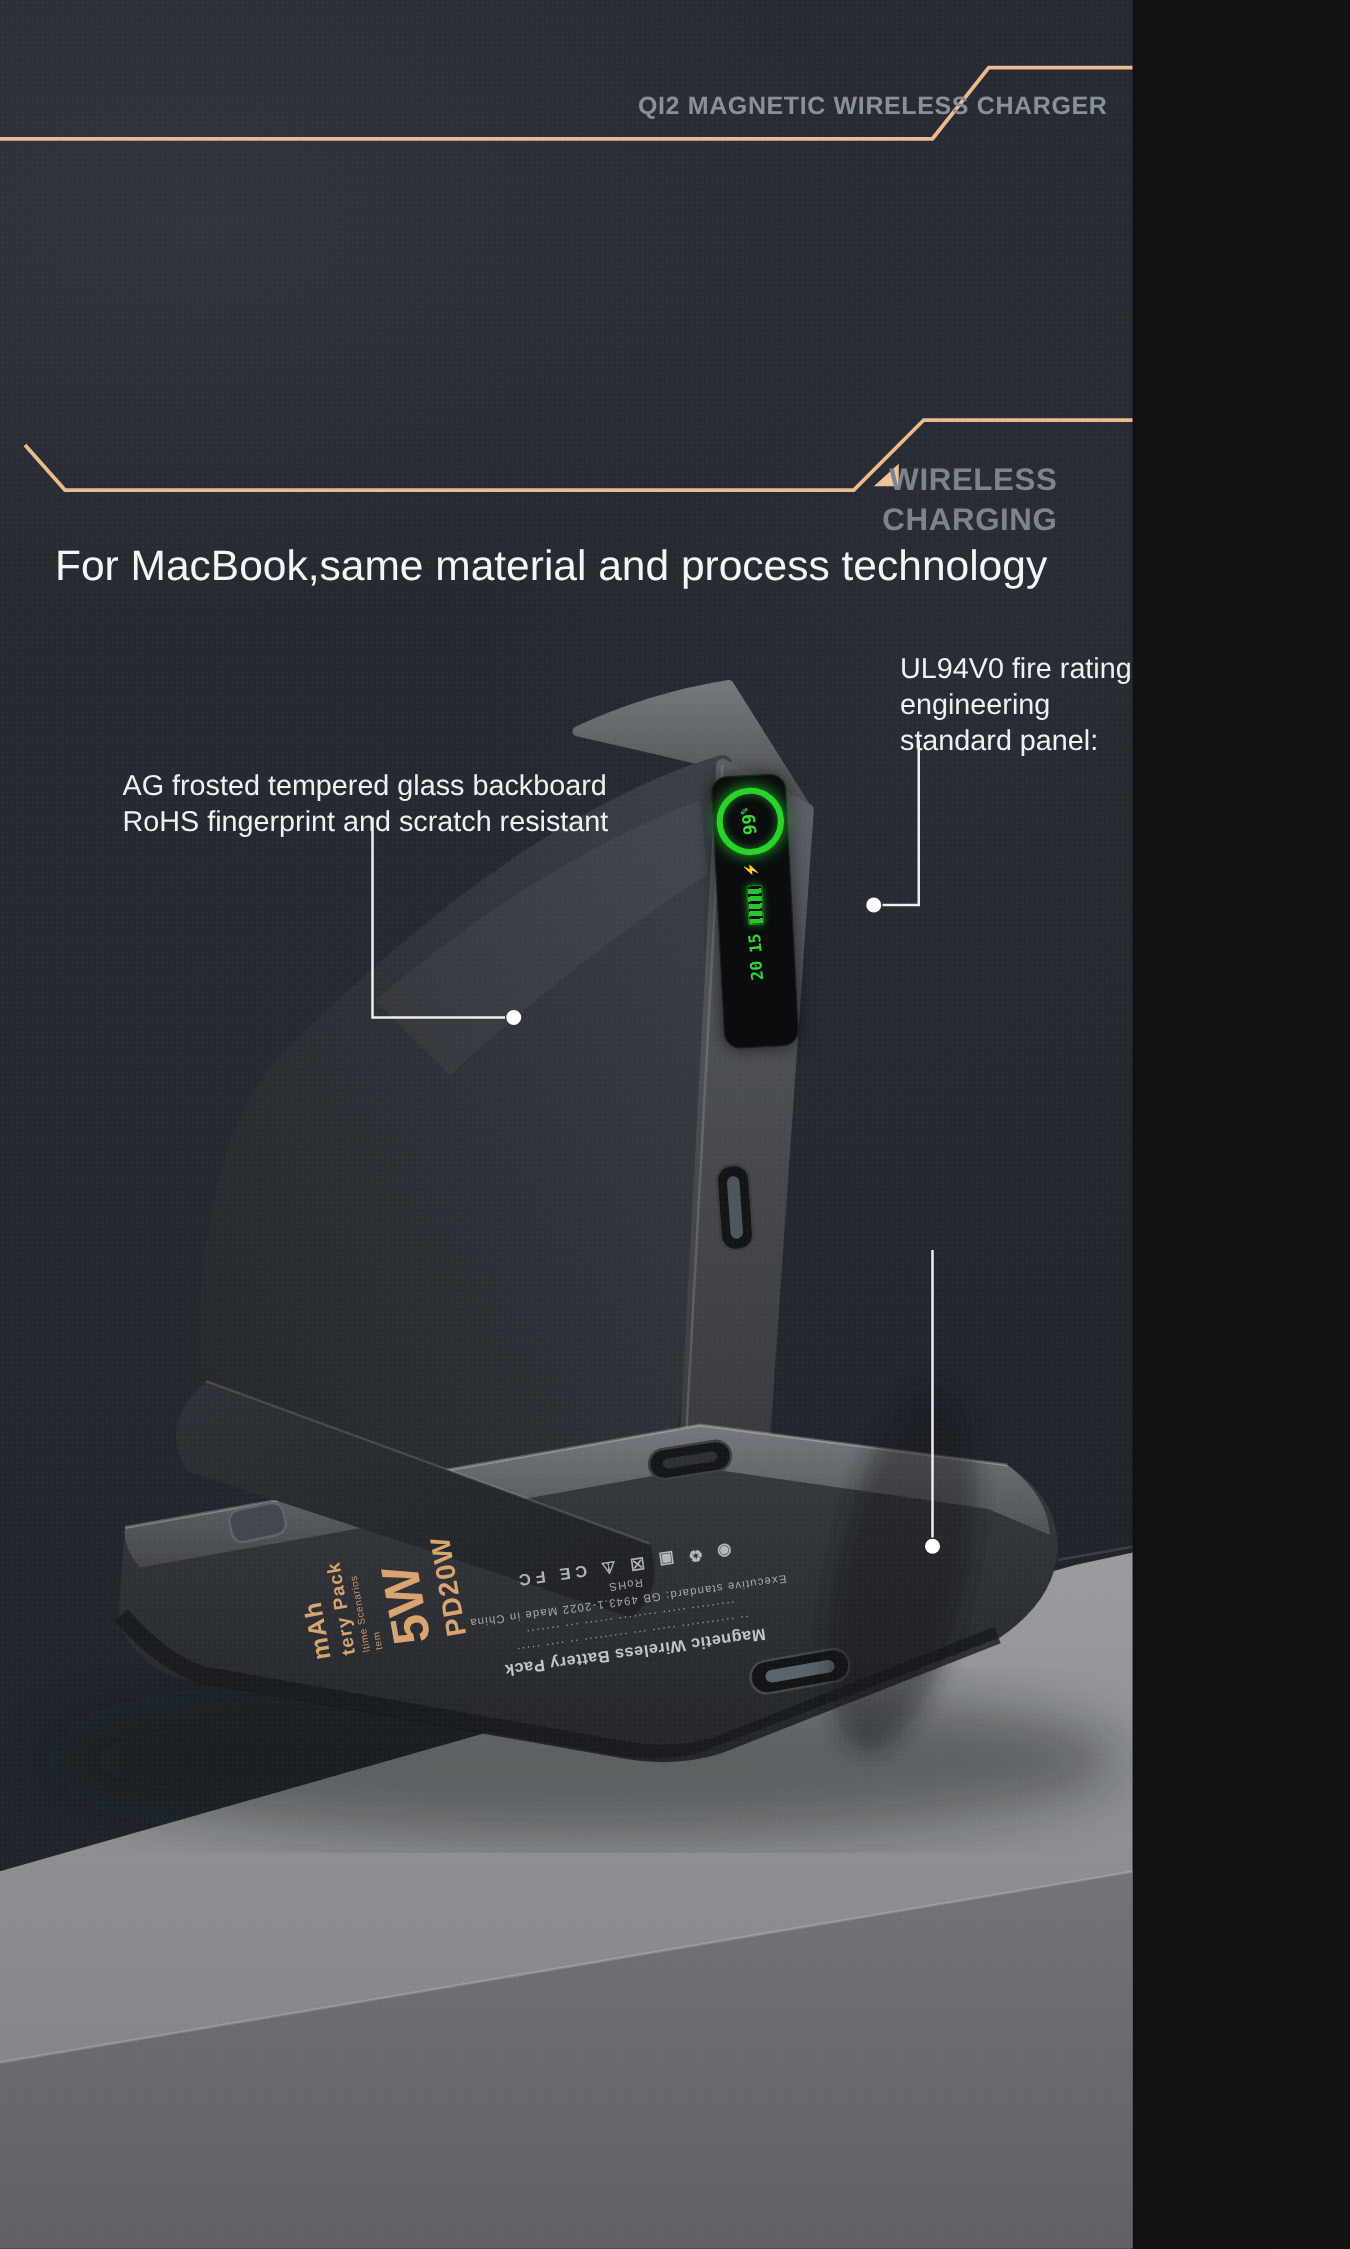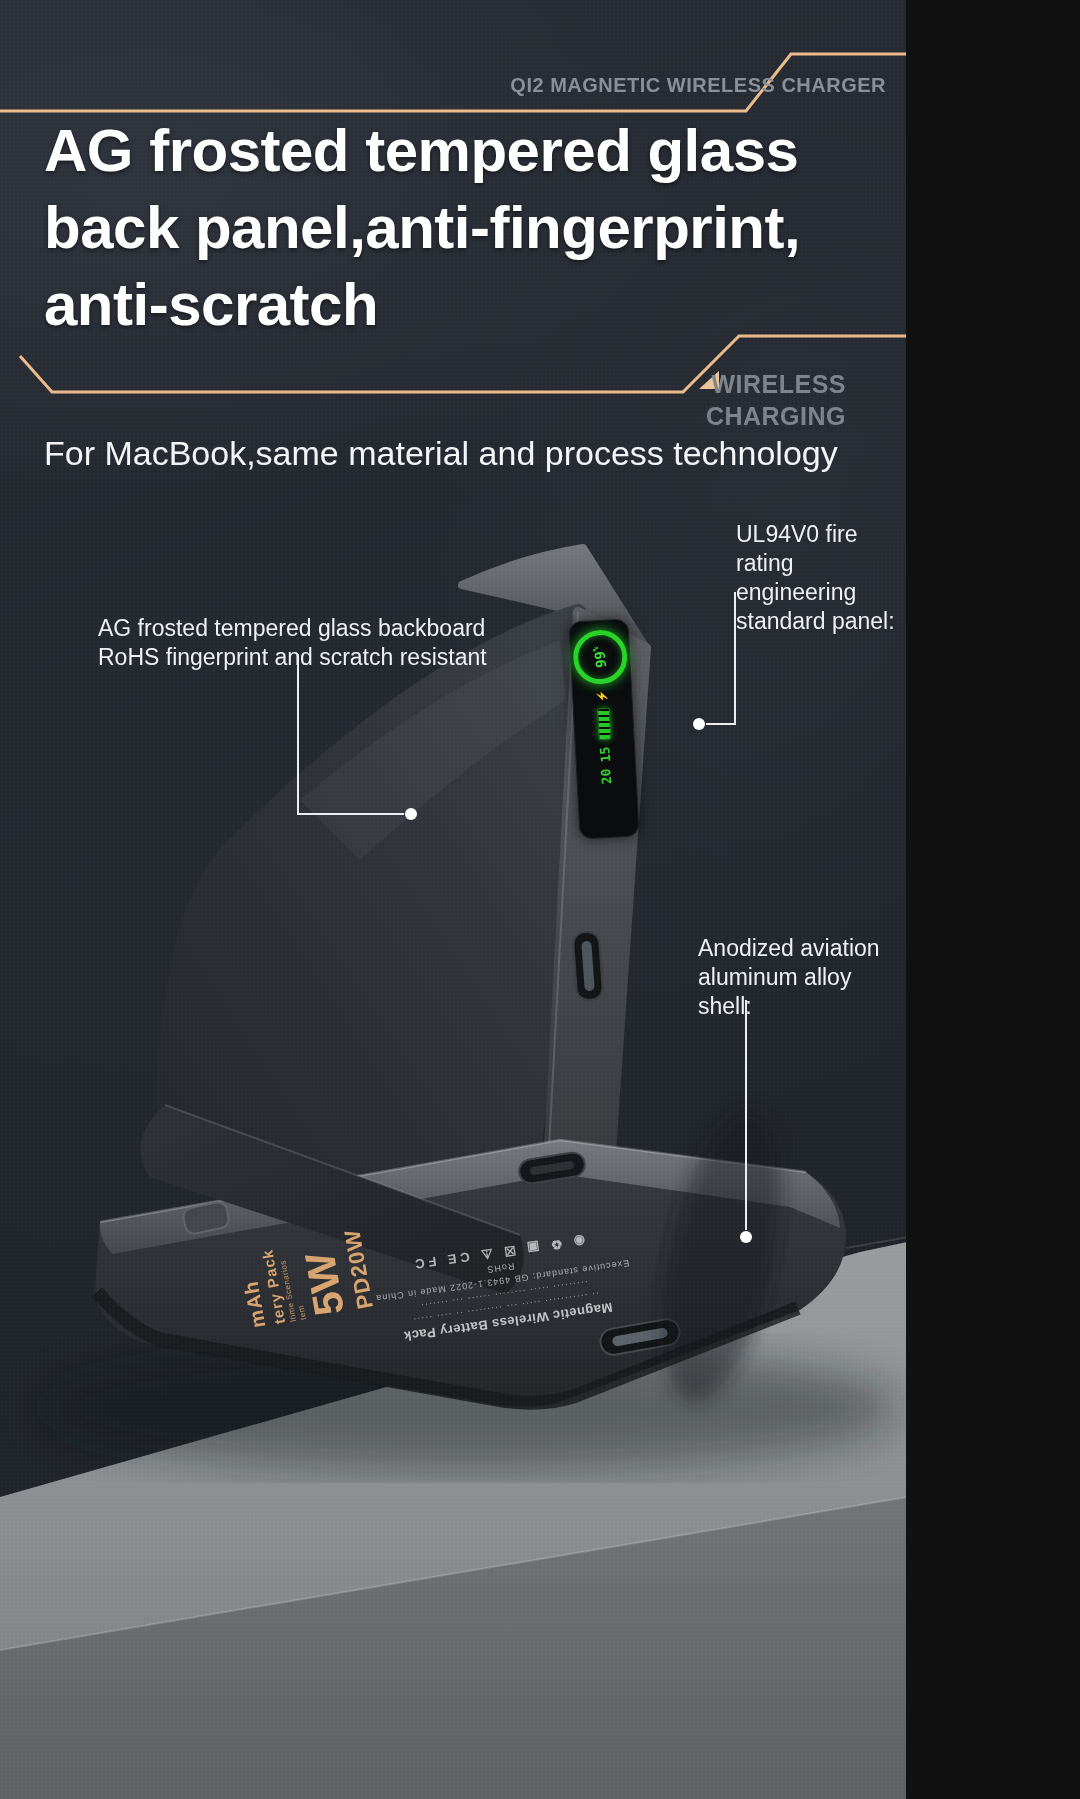--- a/index.html
+++ b/index.html
@@ -16,21 +16,21 @@
     background-image:radial-gradient(rgba(255,255,255,.028) 1px, transparent 1.3px);
     background-size:4px 4px;opacity:.8;}
   .scene{position:absolute;left:0;top:0;}
   .txt{position:absolute;color:#f2f4f6;}
   .tagline{right:20px;top:74px;font-weight:700;font-size:20px;letter-spacing:.5px;color:#8a909a;}
   .title{left:44px;top:112px;font-weight:700;font-size:60px;line-height:77px;letter-spacing:-.5px;color:#fff;
     text-shadow:0 2px 4px rgba(0,0,0,.5);}
   .badge{right:60px;top:368px;font-weight:700;font-size:25px;line-height:32px;color:#7e848e;text-align:right;letter-spacing:.5px;}
   .subtitle{left:44px;top:434px;font-size:34px;font-weight:400;color:#f4f5f7;}
   .callout{font-size:23px;line-height:29px;color:#eef0f3;}
-  .co-plastic{left:736px;top:520px;}
+  .co-plastic{left:720px;top:520px;}
   .co-glass{left:98px;top:582px;margin-top:32px;}
   .co-alu{left:698px;top:934px;}
   
   .screen{left:574px;top:620px;width:60px;height:218px;transform:rotate(-3deg);
     background:#0a0c0e;border-radius:13px;border:1px solid #1b1e22;
     display:flex;flex-direction:column;align-items:center;gap:7px;padding-top:9px;box-sizing:border-box;
     box-shadow:0 0 14px rgba(0,0,0,.6);}
   .ring{width:44px;height:44px;border-radius:50%;border:5px solid #2ad32a;flex:none;
     box-shadow:0 0 12px rgba(42,211,42,.85), inset 0 0 7px rgba(42,211,42,.55);
     display:flex;align-items:center;justify-content:center;}
@@ -170,47 +170,38 @@
     </g>
     <circle cx="411" cy="814" r="6" fill="#fff"></circle>
     <circle cx="699" cy="724" r="6" fill="#fff"></circle>
     <circle cx="746" cy="1237" r="6" fill="#fff"></circle>
   </svg>
 
   <div class="texture"></div>
 
   <div class="txt tagline">QI2 MAGNETIC WIRELESS CHARGER</div>
 
-  <div class="txt title">
-    <div>AG frosted tempered glass</div>
-    <div>back panel,anti-fingerprint,</div>
-    <div>anti-scratch</div>
-  </div>
 
   <div class="txt badge">
     <div>WIRELESS</div>
     <div>CHARGING</div>
   </div>
 
   <div class="txt subtitle">For MacBook,same material and process technology</div>
 
   <div class="txt callout co-plastic">
     <div>UL94V0 fire rating</div>
     <div>engineering standard panel:</div>
   </div>
 
   <div class="txt callout co-glass">
     <div>AG frosted tempered glass backboard</div>
     <div>RoHS fingerprint and scratch resistant</div>
   </div>
 
-  <div class="txt callout co-alu">
-    <div>Anodized aviation</div>
-    <div>aluminum alloy shell:</div>
-  </div>
 
   <div class="txt screen">
     <div class="ring">
       <span class="pct"><span>99</span><span class="unit">%</span></span>
     </div>
     <span class="aux">⚡</span>
     <div class="bars"></div>
     <span class="stat">15</span>
     <span class="stat">20</span>
   </div>

